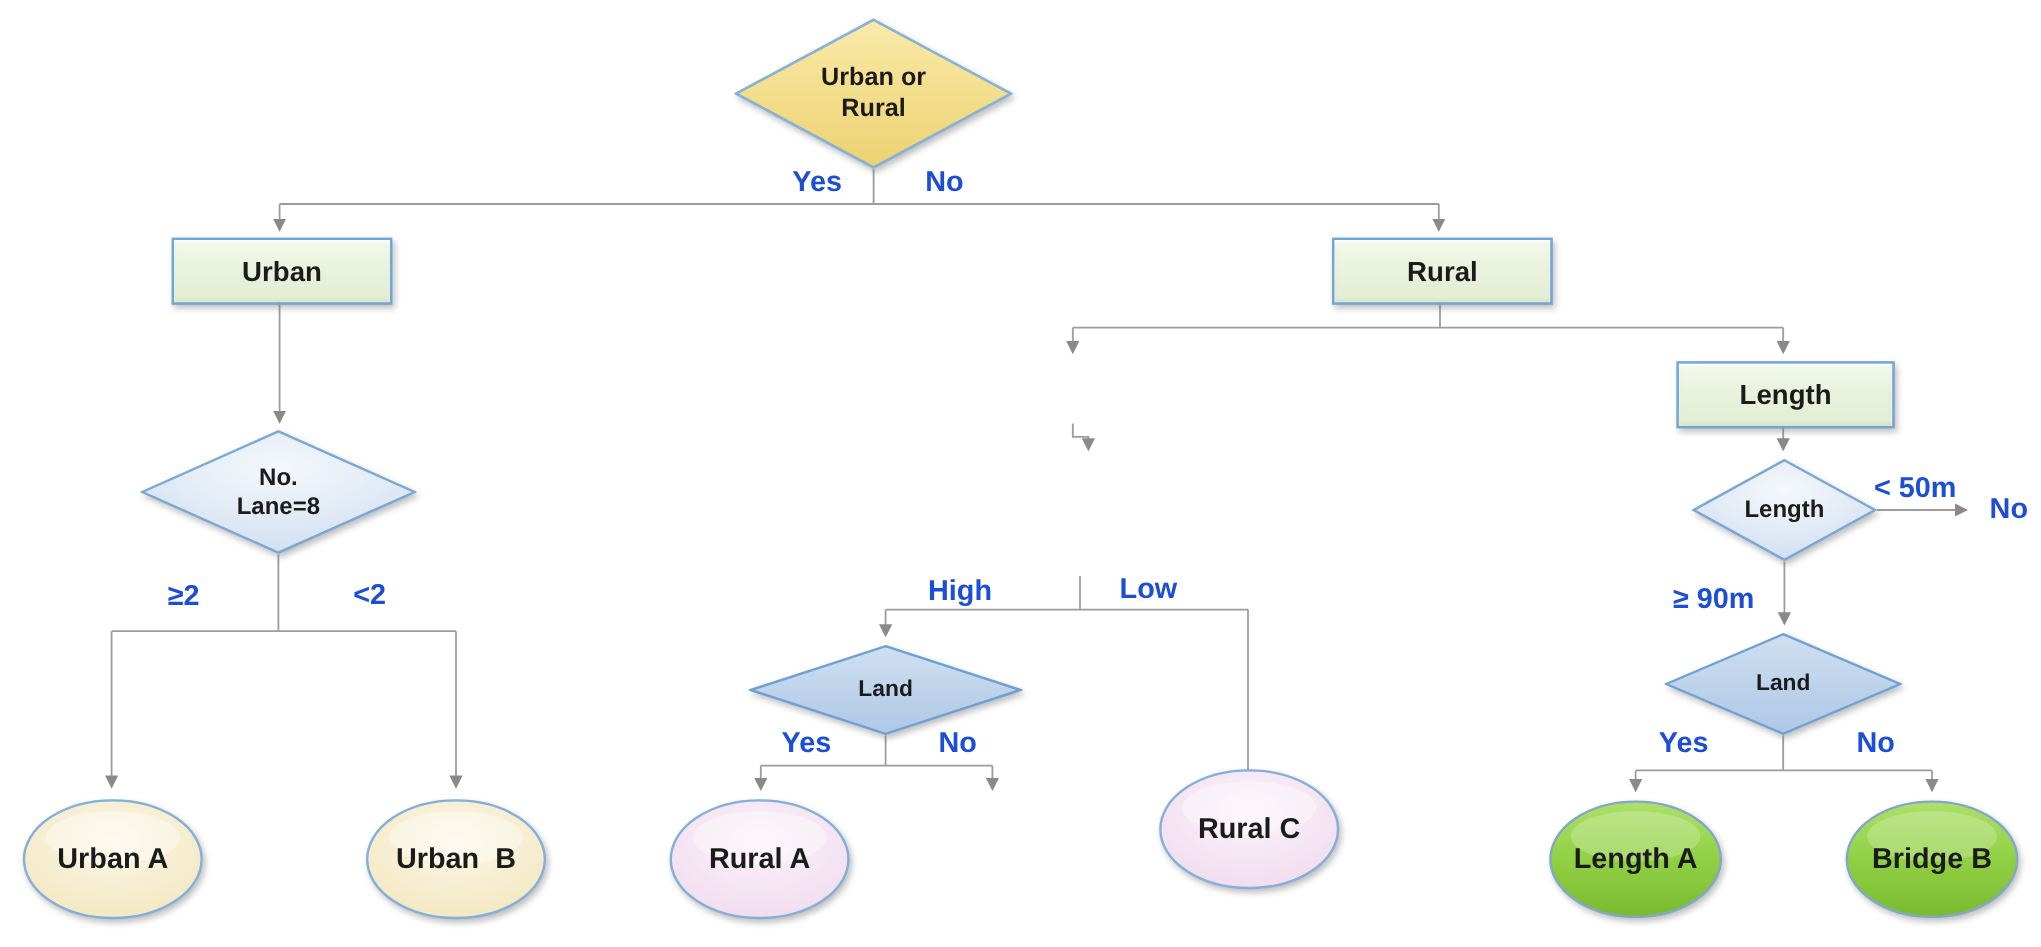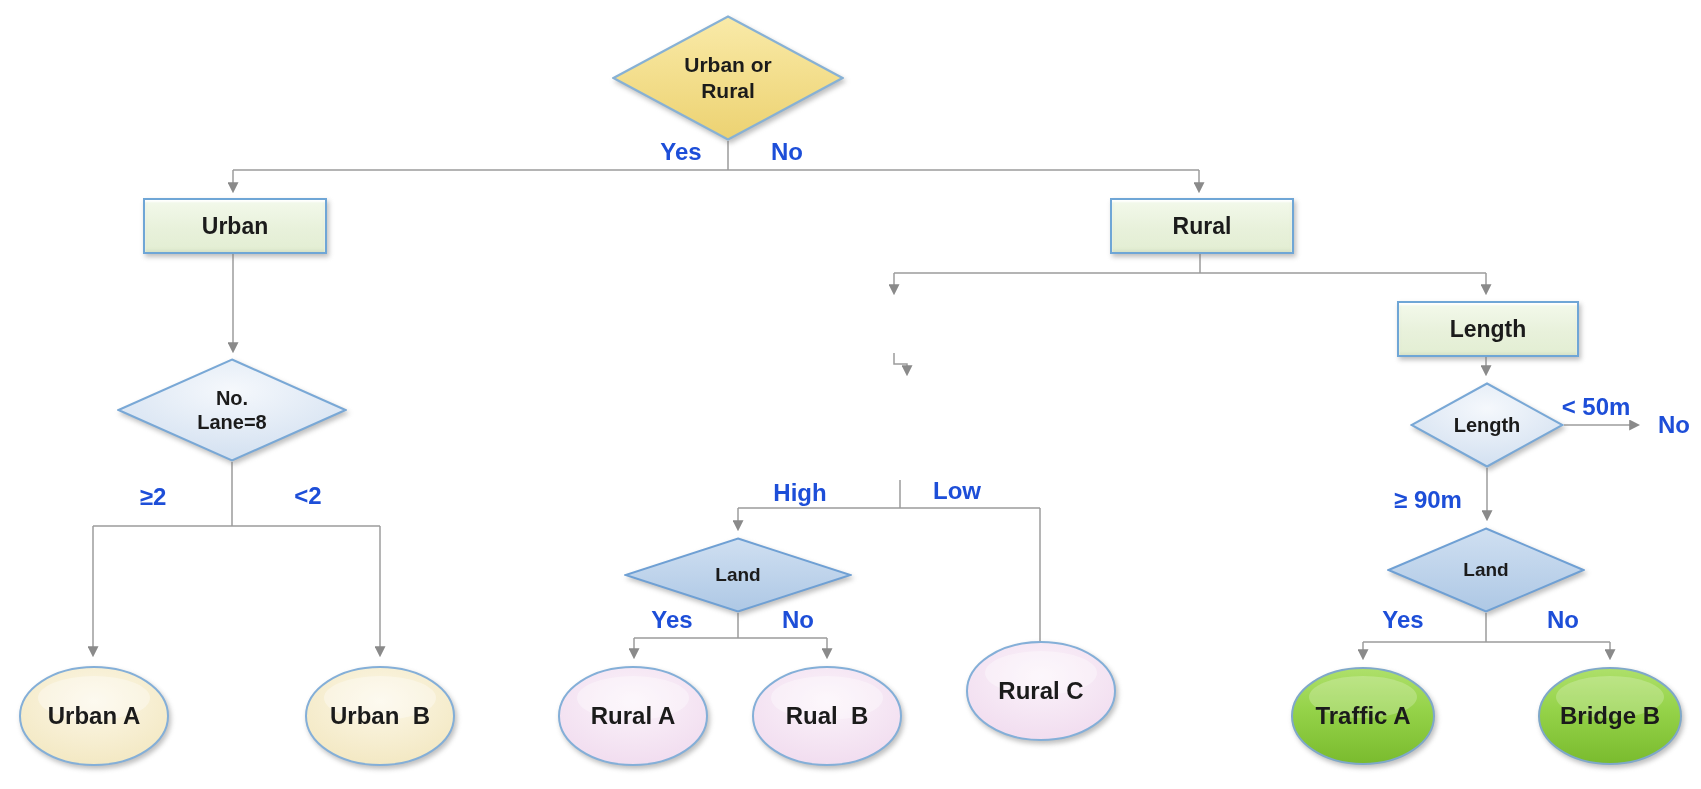--- a/index.html
+++ b/index.html
@@ -154,40 +154,33 @@
     </svg>
     <span class="lbl">Urban  B</span>
   </div>
   <div class="node ellipse" style="left:557px;top:665px;width:152px;height:102px">
     <svg viewBox="0 0 152 102">
       <ellipse cx="76" cy="51" rx="74" ry="49" fill="url(#gPink)" stroke="#84AFD8" stroke-width="2"></ellipse>
       <ellipse cx="76" cy="33" rx="56" ry="22" fill="#ffffff" opacity="0.35"></ellipse>
     </svg>
     <span class="lbl">Rural A</span>
   </div>
-  <div class="node ellipse" style="left:751px;top:665px;width:152px;height:102px">
-    <svg viewBox="0 0 152 102">
-      <ellipse cx="76" cy="51" rx="74" ry="49" fill="url(#gPink)" stroke="#84AFD8" stroke-width="2"></ellipse>
-      <ellipse cx="76" cy="33" rx="56" ry="22" fill="#ffffff" opacity="0.35"></ellipse>
-    </svg>
-    <span class="lbl">Rual  B</span>
-  </div>
   <div class="node ellipse" style="left:965px;top:640px;width:152px;height:102px">
     <svg viewBox="0 0 152 102">
       <ellipse cx="76" cy="51" rx="74" ry="49" fill="url(#gPink)" stroke="#84AFD8" stroke-width="2"></ellipse>
       <ellipse cx="76" cy="33" rx="56" ry="22" fill="#ffffff" opacity="0.35"></ellipse>
     </svg>
     <span class="lbl">Rural C</span>
   </div>
   <div class="node ellipse" style="left:1290px;top:666px;width:146px;height:100px">
     <svg viewBox="0 0 146 100">
       <ellipse cx="73" cy="50" rx="71" ry="48" fill="url(#gGreen)" stroke="#7FA8C9" stroke-width="2"></ellipse>
       <ellipse cx="73" cy="31" rx="54" ry="21" fill="#ffffff" opacity="0.22"></ellipse>
     </svg>
-    <span class="lbl">Traffic A</span>
+    <span class="lbl">Length A</span>
   </div>
   <div class="node ellipse" style="left:1537px;top:666px;width:146px;height:100px">
     <svg viewBox="0 0 146 100">
       <ellipse cx="73" cy="50" rx="71" ry="48" fill="url(#gGreen)" stroke="#7FA8C9" stroke-width="2"></ellipse>
       <ellipse cx="73" cy="31" rx="54" ry="21" fill="#ffffff" opacity="0.22"></ellipse>
     </svg>
     <span class="lbl">Bridge B</span>
   </div>
 
   <div class="elabel" style="left:681px;top:152px">Yes</div>

